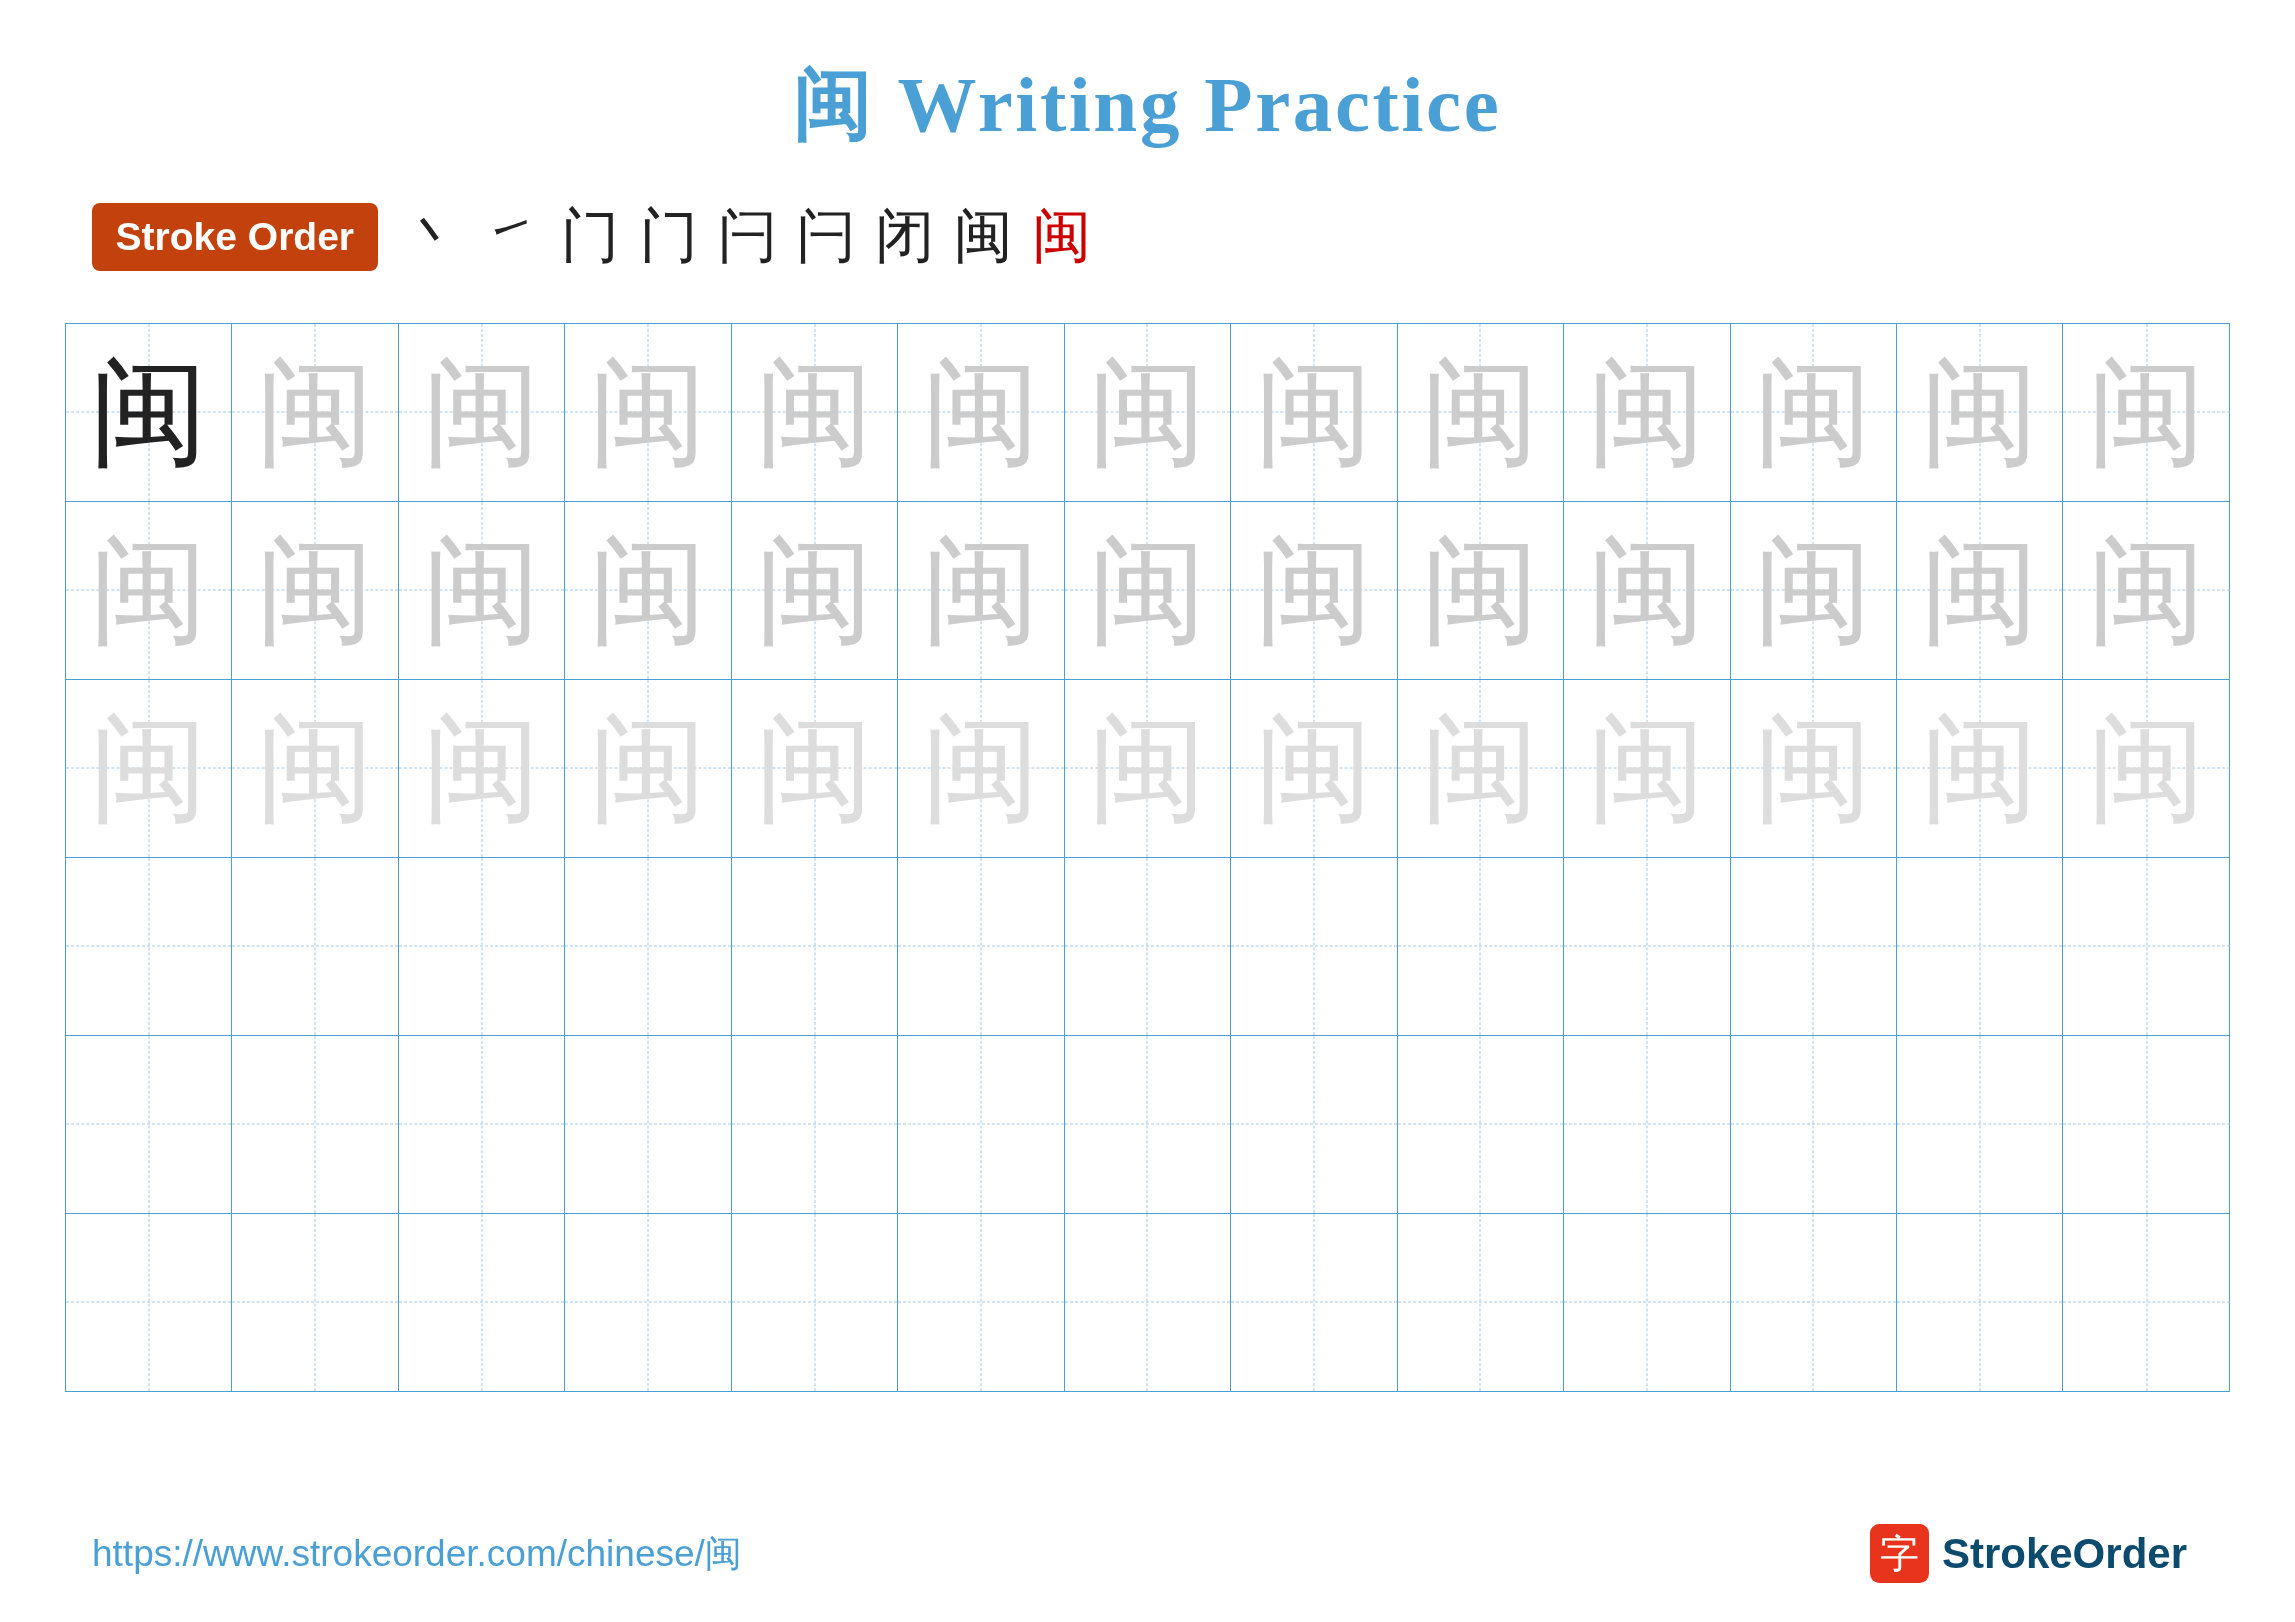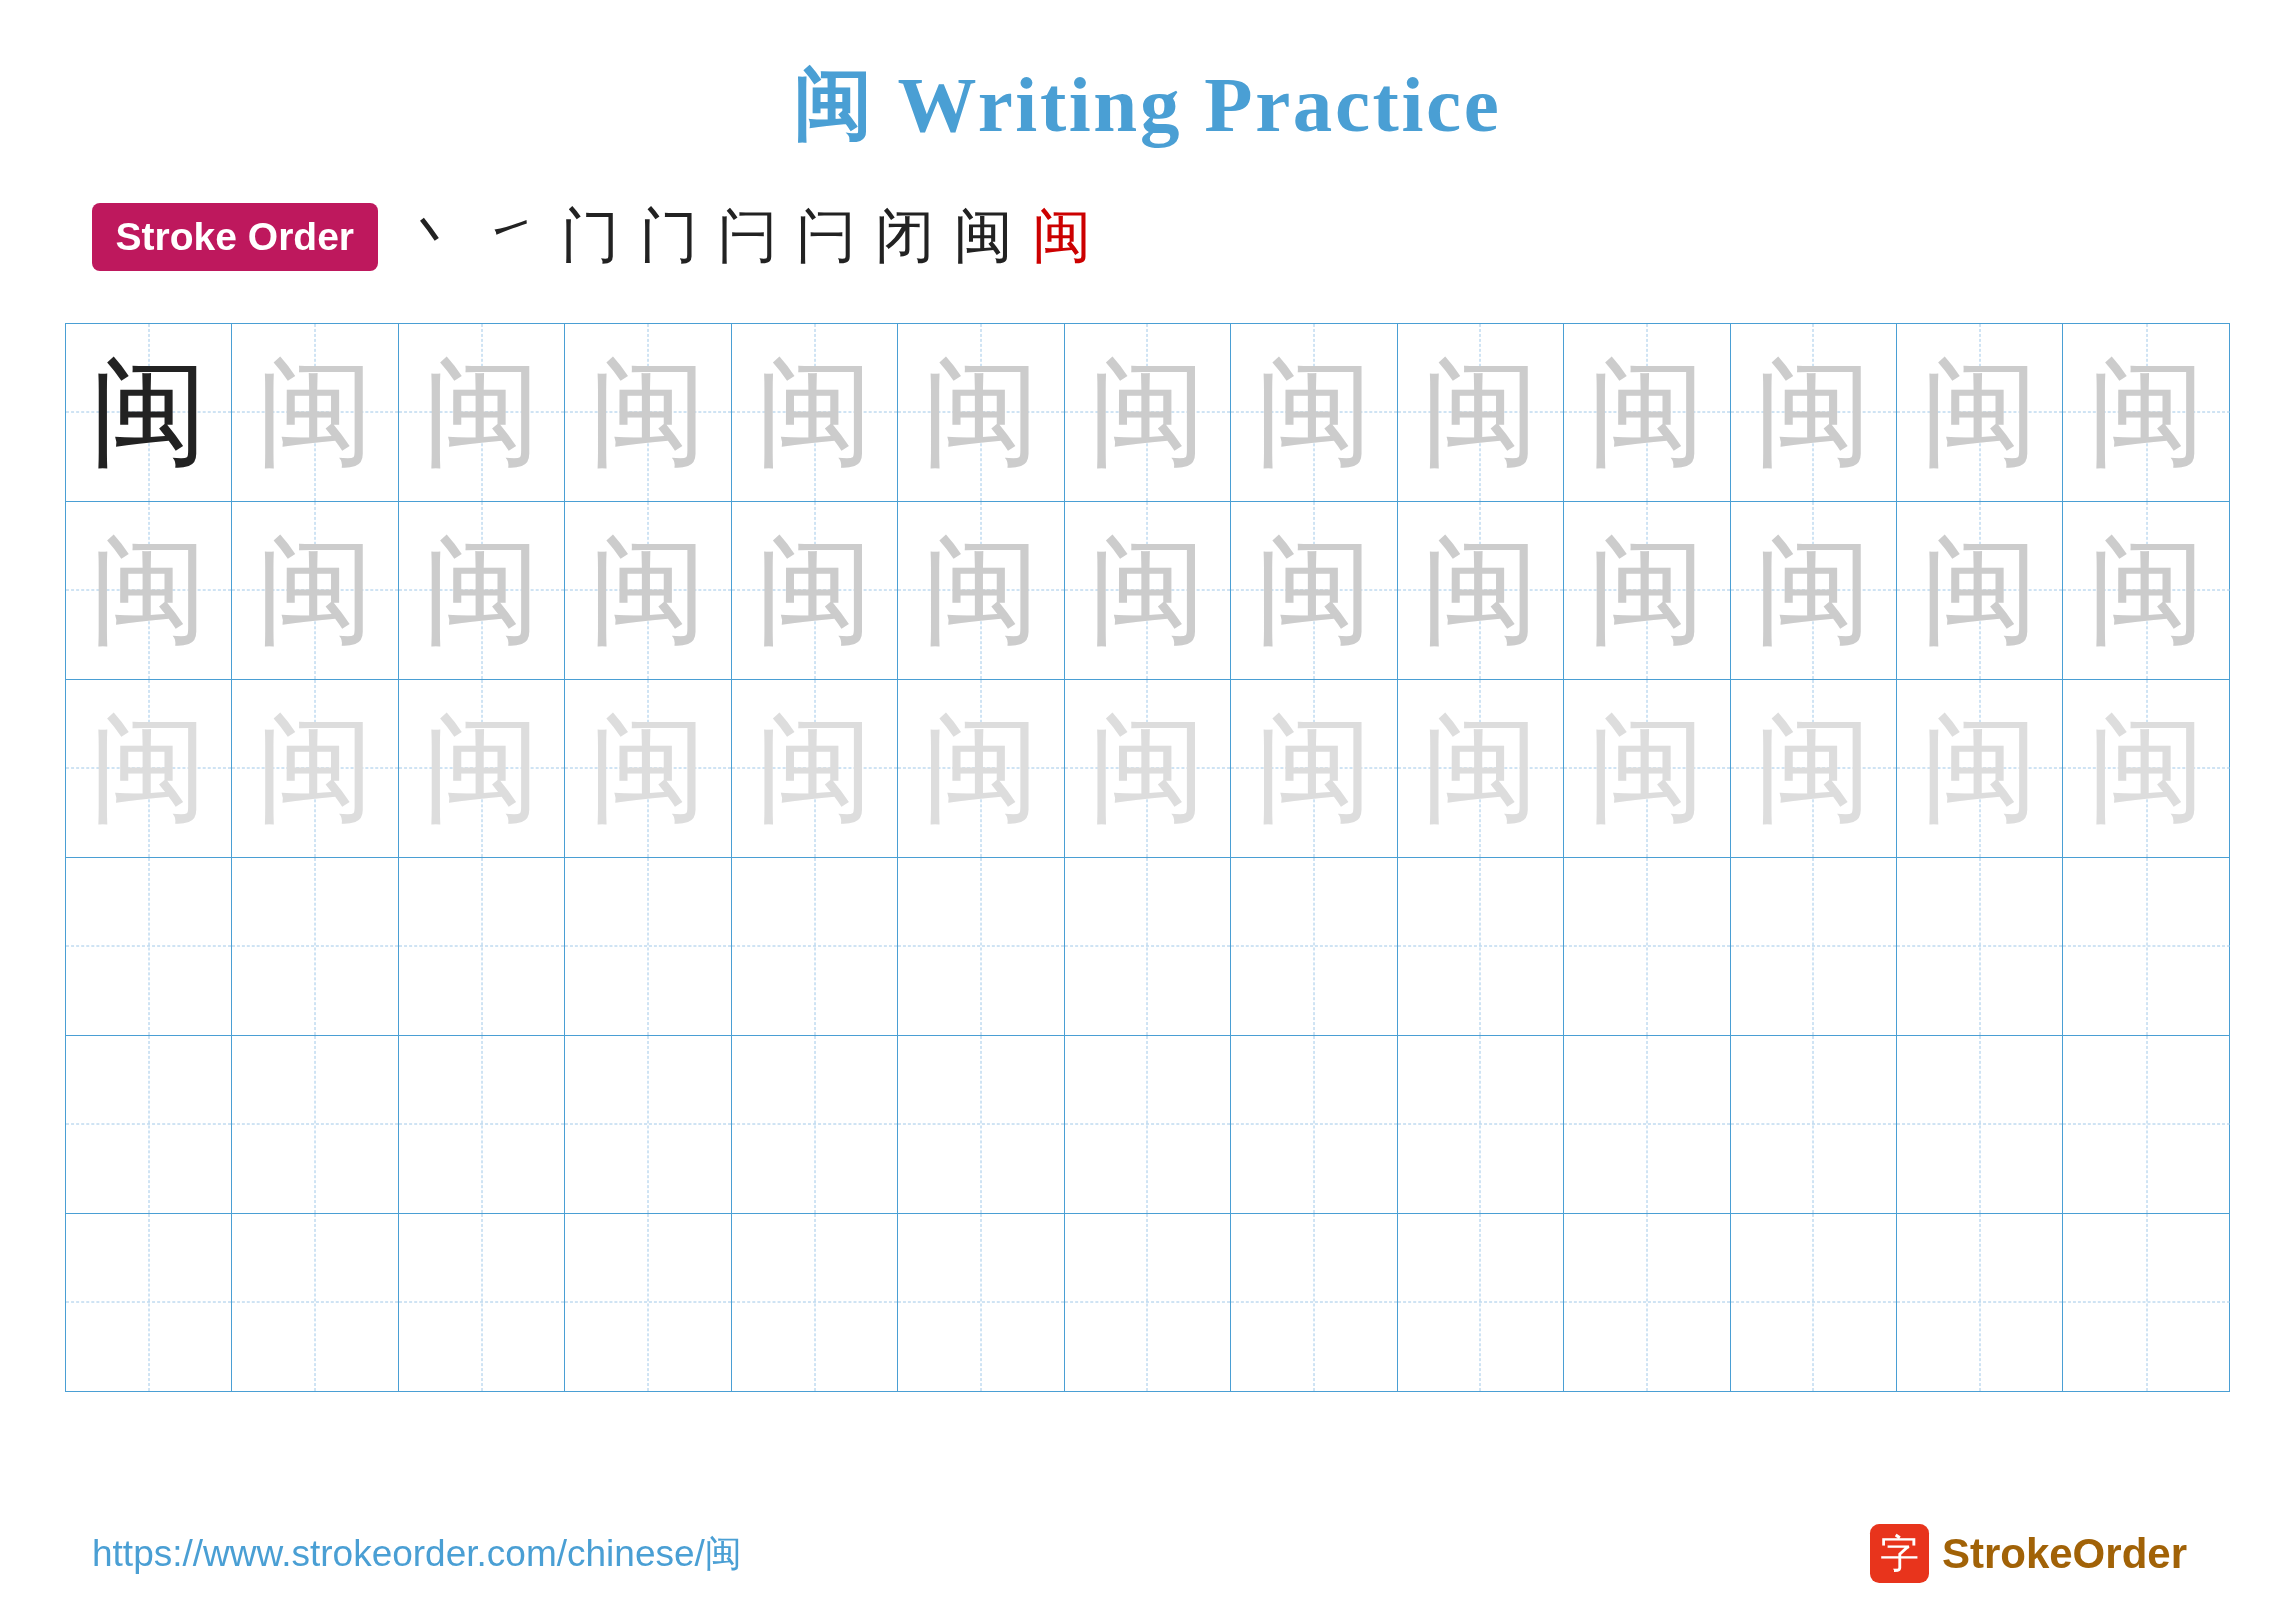--- a/index.html
+++ b/index.html
@@ -24,21 +24,21 @@
     }
 
     .stroke-order-section {
       display: flex;
       align-items: center;
       padding: 39px 92px 26px 92px;
       gap: 26px;
     }
 
     .stroke-order-badge {
-      background: #be185d;
+      background: #c2410c;
       color: white;
       font-size: 39px;
       font-weight: bold;
       padding: 11.8px 23.6px;
       border-radius: 7.9px;
       white-space: nowrap;
     }
 
     .stroke-sequence {
       display: flex;
@@ -157,21 +157,21 @@
       display: flex;
       align-items: center;
       justify-content: center;
       font-size: 39px;
       color: white;
     }
 
     .footer-logo-text {
       font-size: 42px;
       font-weight: bold;
-      color: #a16207;
+      color: #0c4a6e;
     }
   </style>
 </head>
 <body>
 
 <div class="page-title">闽 Writing Practice</div>
 
 <div class="stroke-order-section">
   <div class="stroke-order-badge">Stroke Order</div>
   <div class="stroke-sequence">

